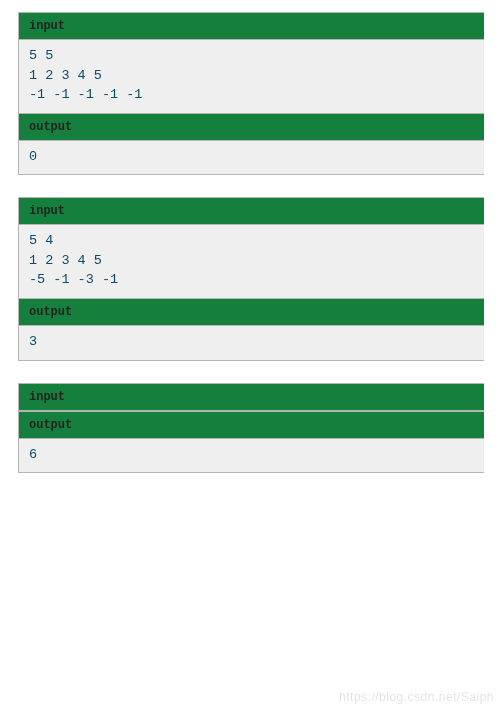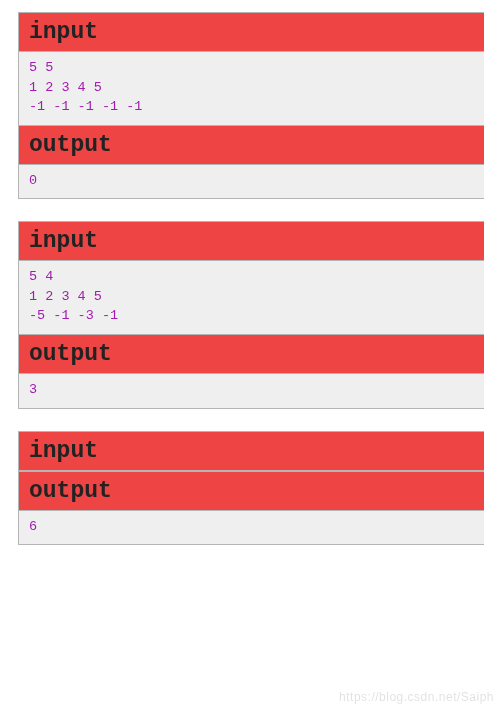--- a/index.html
+++ b/index.html
@@ -23,35 +23,35 @@
   }
   .example {
     margin: 0 0 22px 0;
   }
   .box {
     border: 1px solid #b5b5b5;
     border-right: none;
     box-sizing: border-box;
   }
   .box-header {
-    background: #ef4444;
+    background: #15803d;
     padding: 6px 10px 6px 10px;
     font-family: Consolas, "Courier New", monospace;
     font-weight: 700;
-    font-size: 23px;
+    font-size: 12px;
     color: #222;
     border-bottom: 1px solid #b5b5b5;
   }
   .box-body {
     background: #efefef;
     padding: 6px 10px 8px 10px;
     font-family: Consolas, "Courier New", monospace;
     font-size: 13.5px;
     line-height: 1.45;
-    color: #a21caf;
+    color: #0c4a6e;
     white-space: pre;
   }
   .output-box {
     margin-top: -1px; 
   }
   .watermark {
     position: fixed;
     right: 8px;
     bottom: 8px;
     font-size: 12px;

